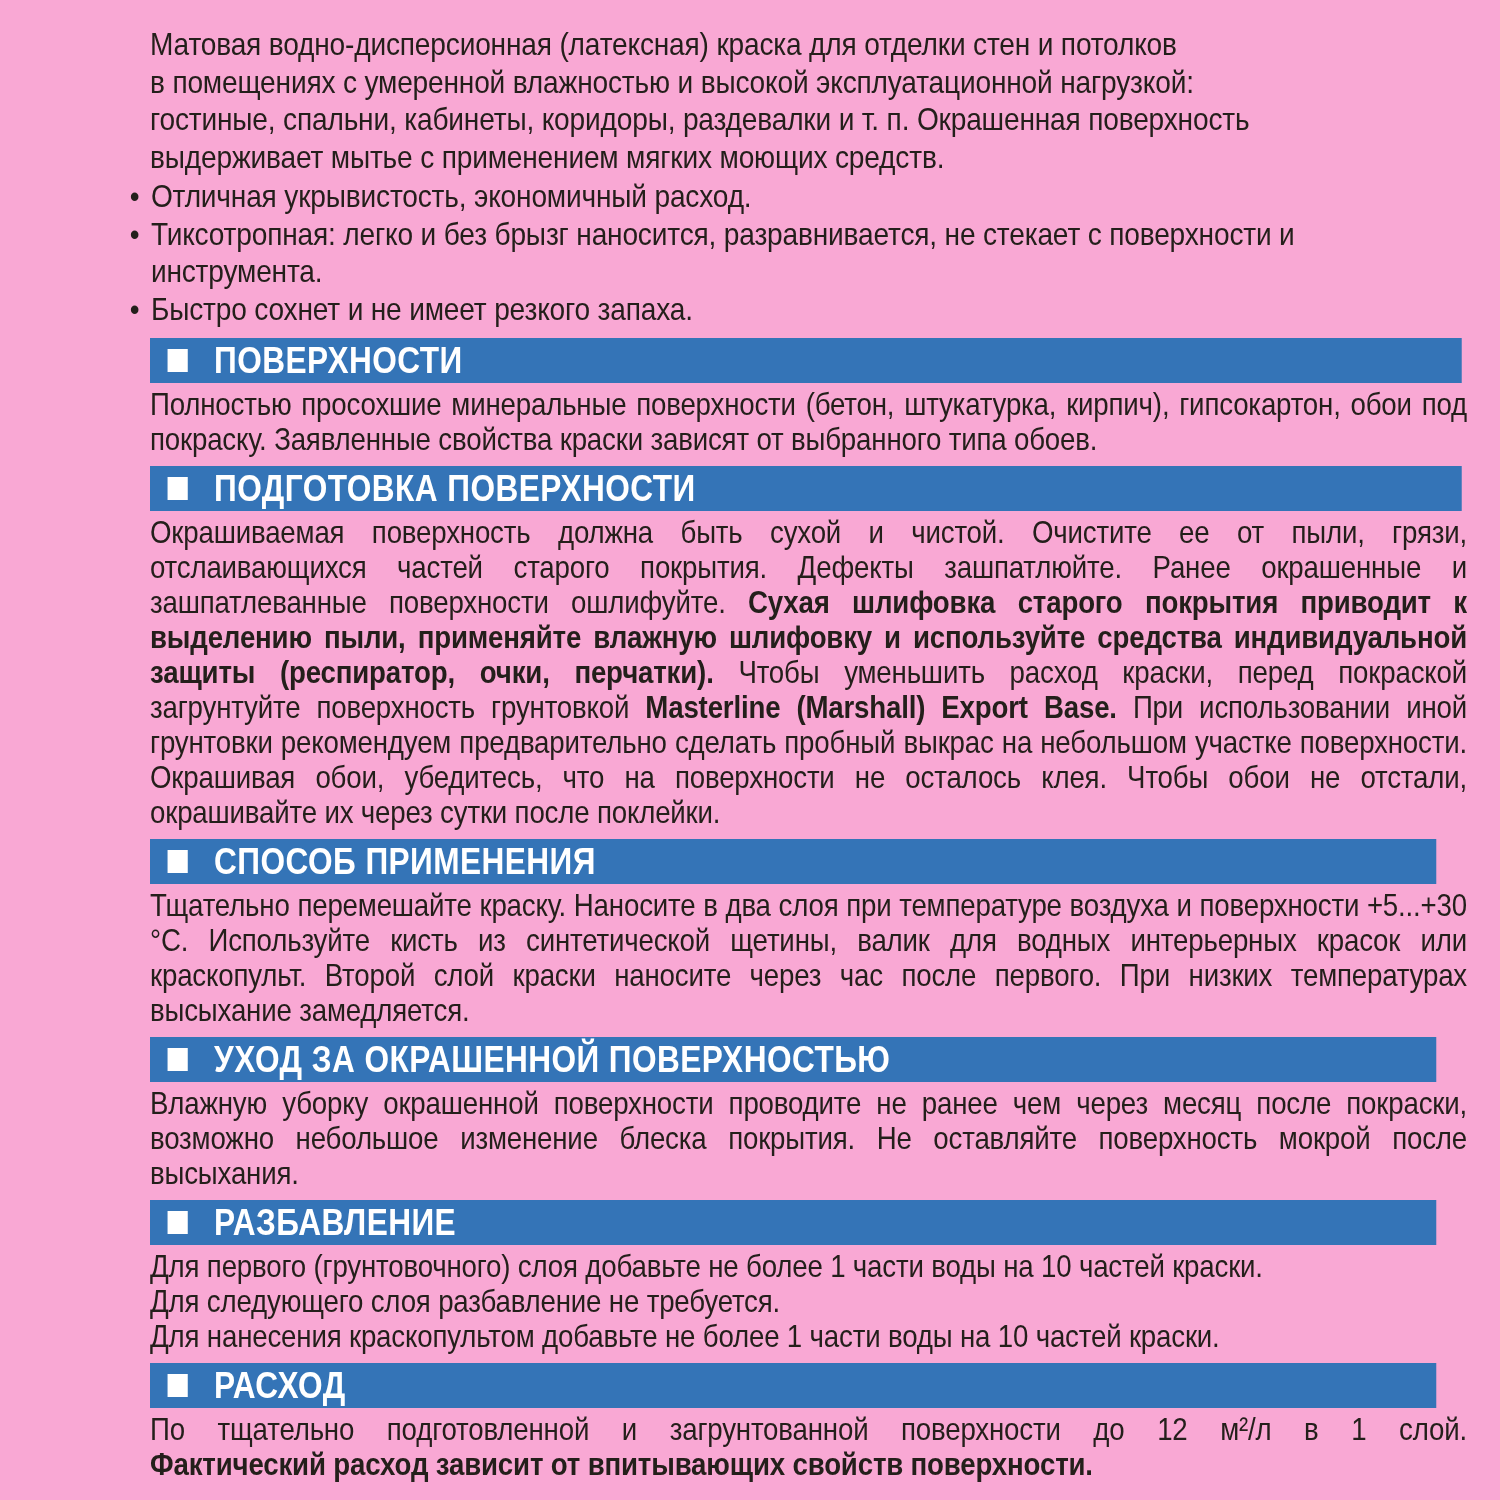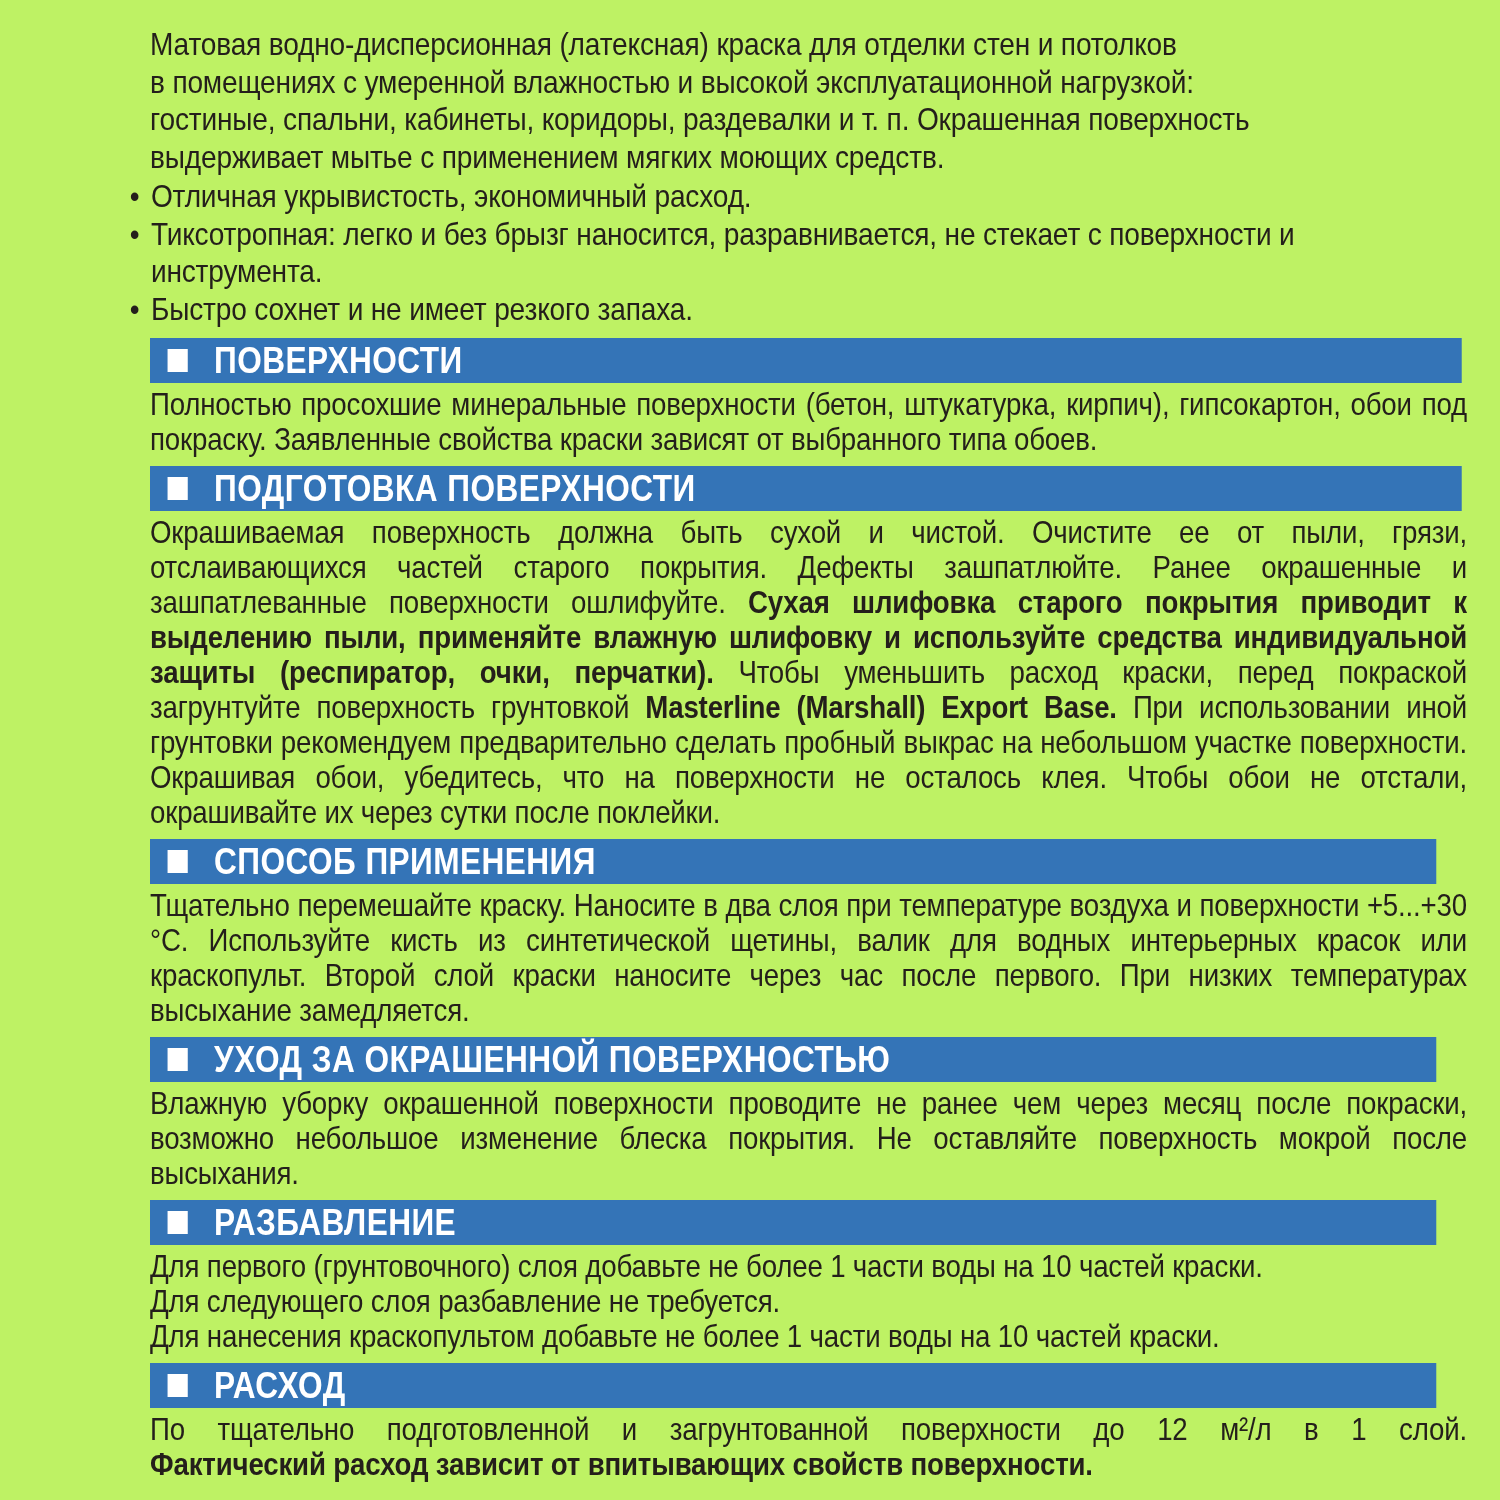--- a/index.html
+++ b/index.html
@@ -8,21 +8,21 @@
   }
   html,body{margin:0;padding:0}
   body{
     width:1500px;height:1500px;
     background:#ffffff;
     font-family:"Liberation Sans",sans-serif;
     color:var(--ink);
     overflow:hidden;
     position:relative;
   }
-  .label{position:absolute;inset:0;background:#bef264}
+  .label{position:absolute;inset:0;background:#f9a8d4}
   
   .scale{
     position:absolute;left:150px;top:26px;width:1500px;
     transform:scaleX(0.878);transform-origin:0 0;
   }
   .intro{
     margin:0;
     font-size:32px;line-height:37.5px;letter-spacing:-0.2px;
   }
   .bullets{

